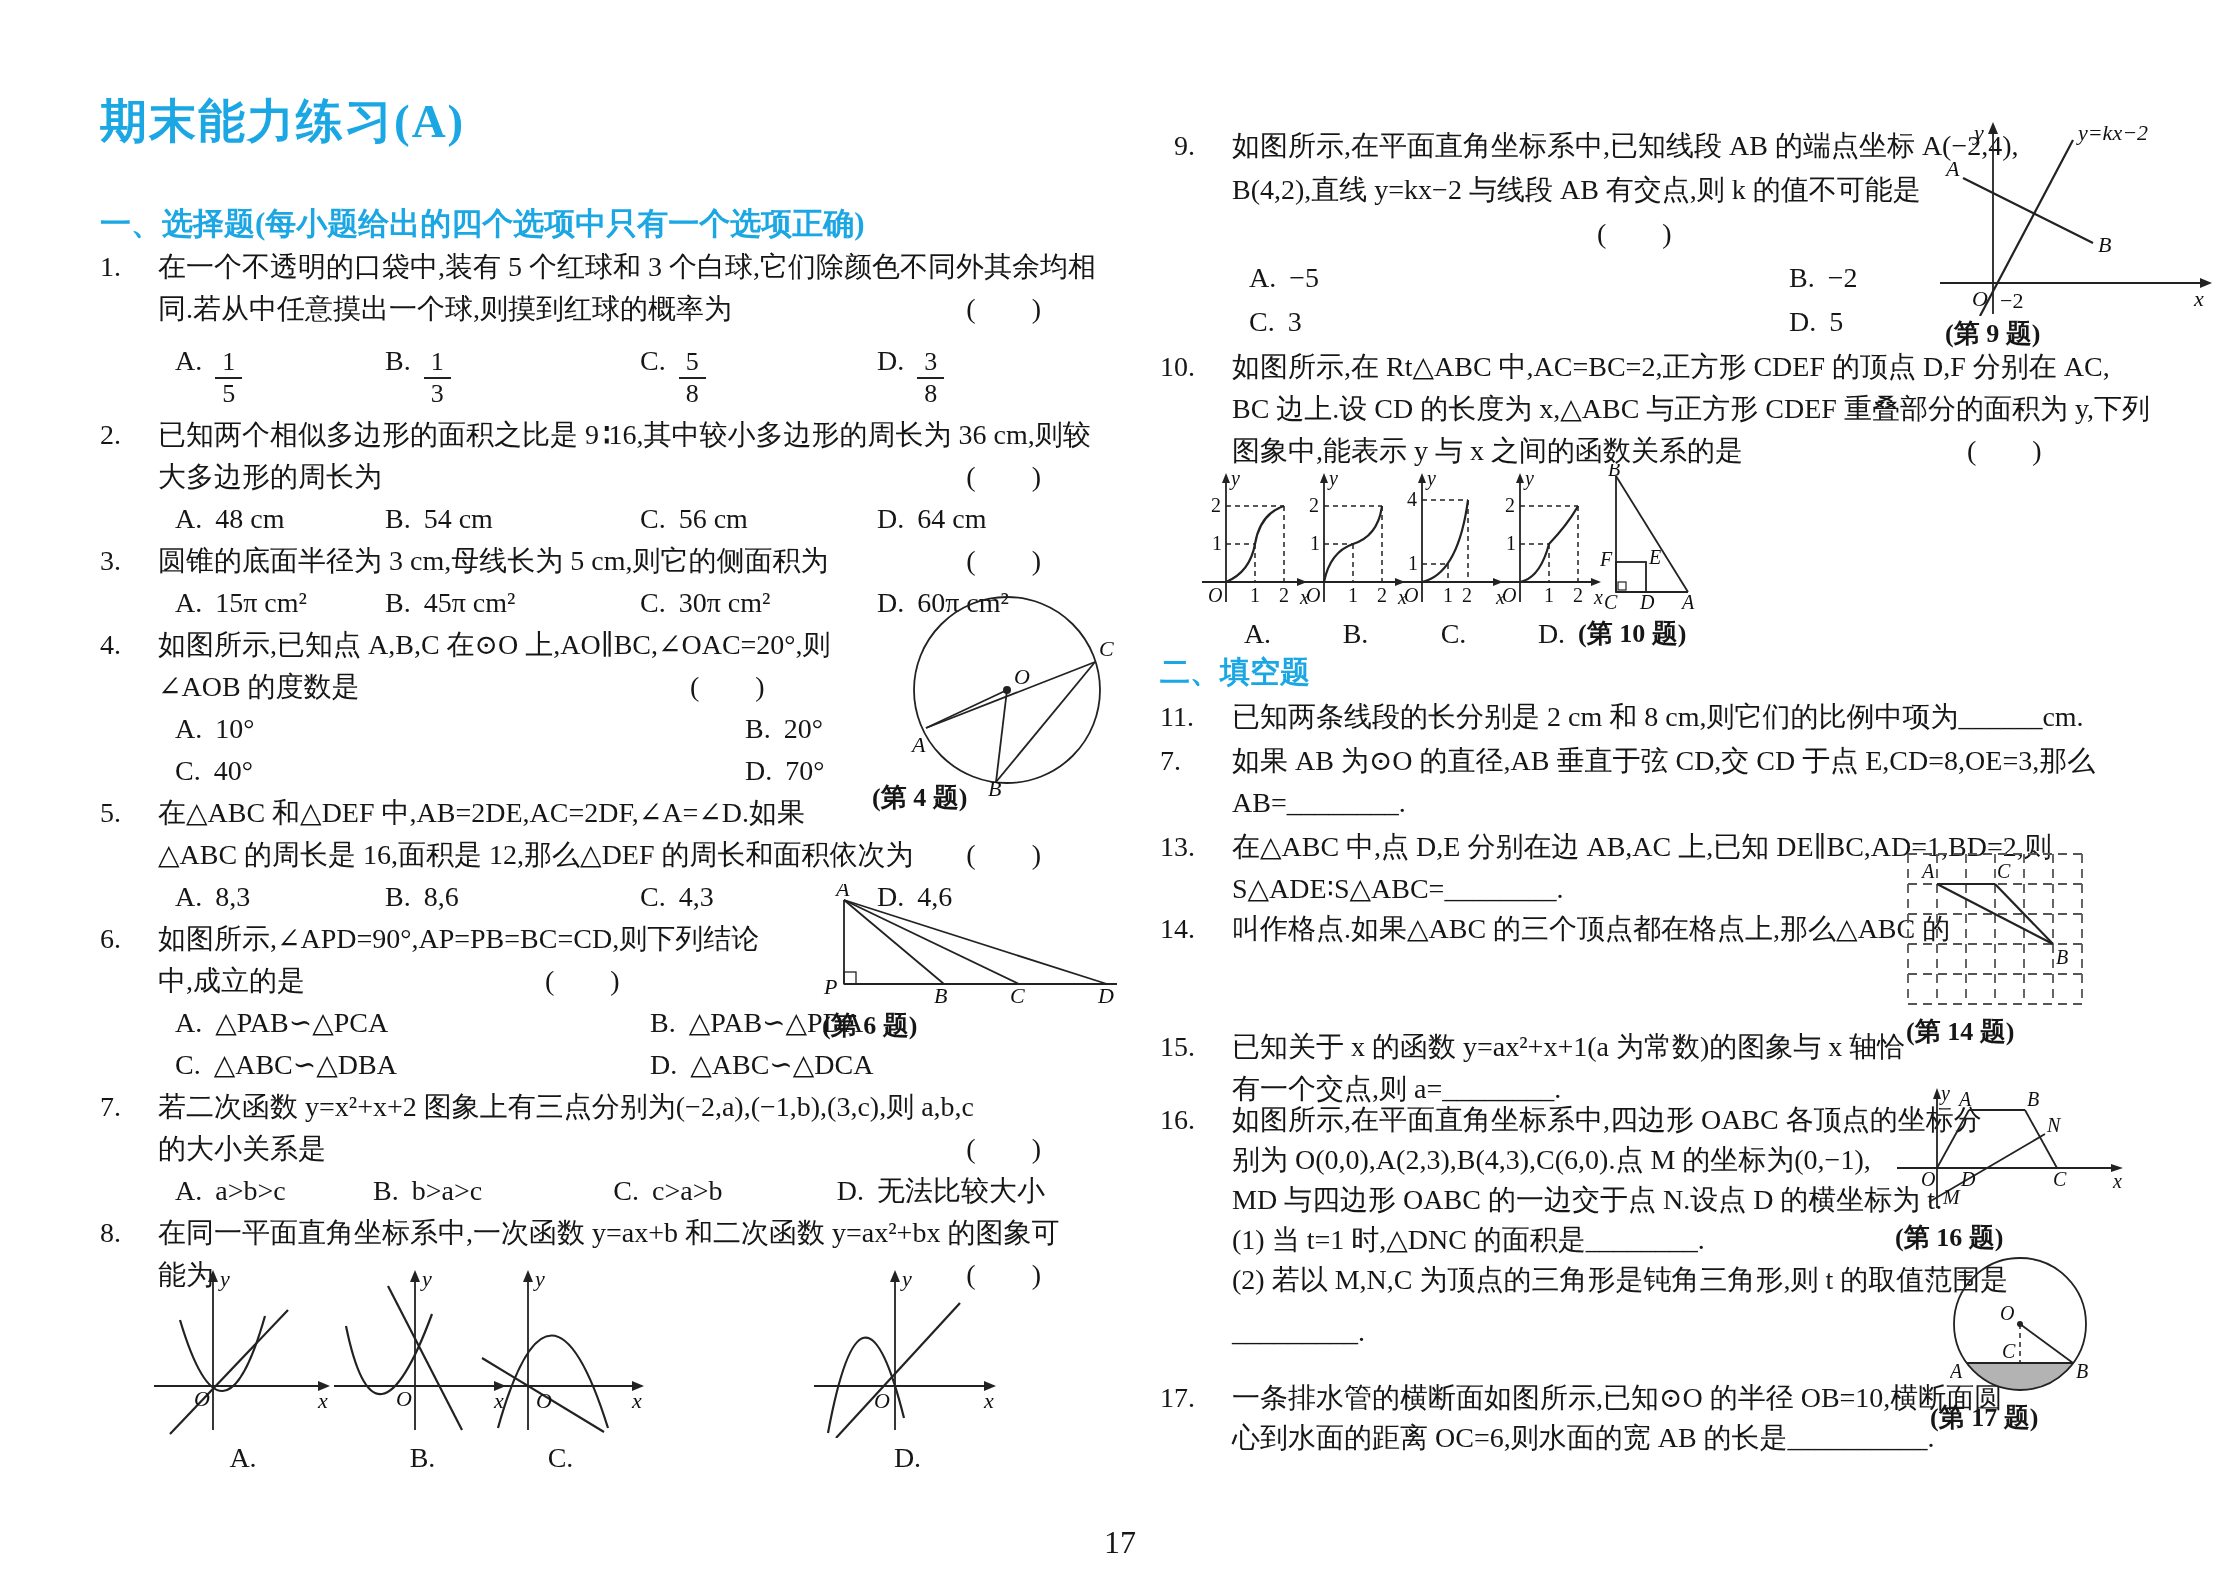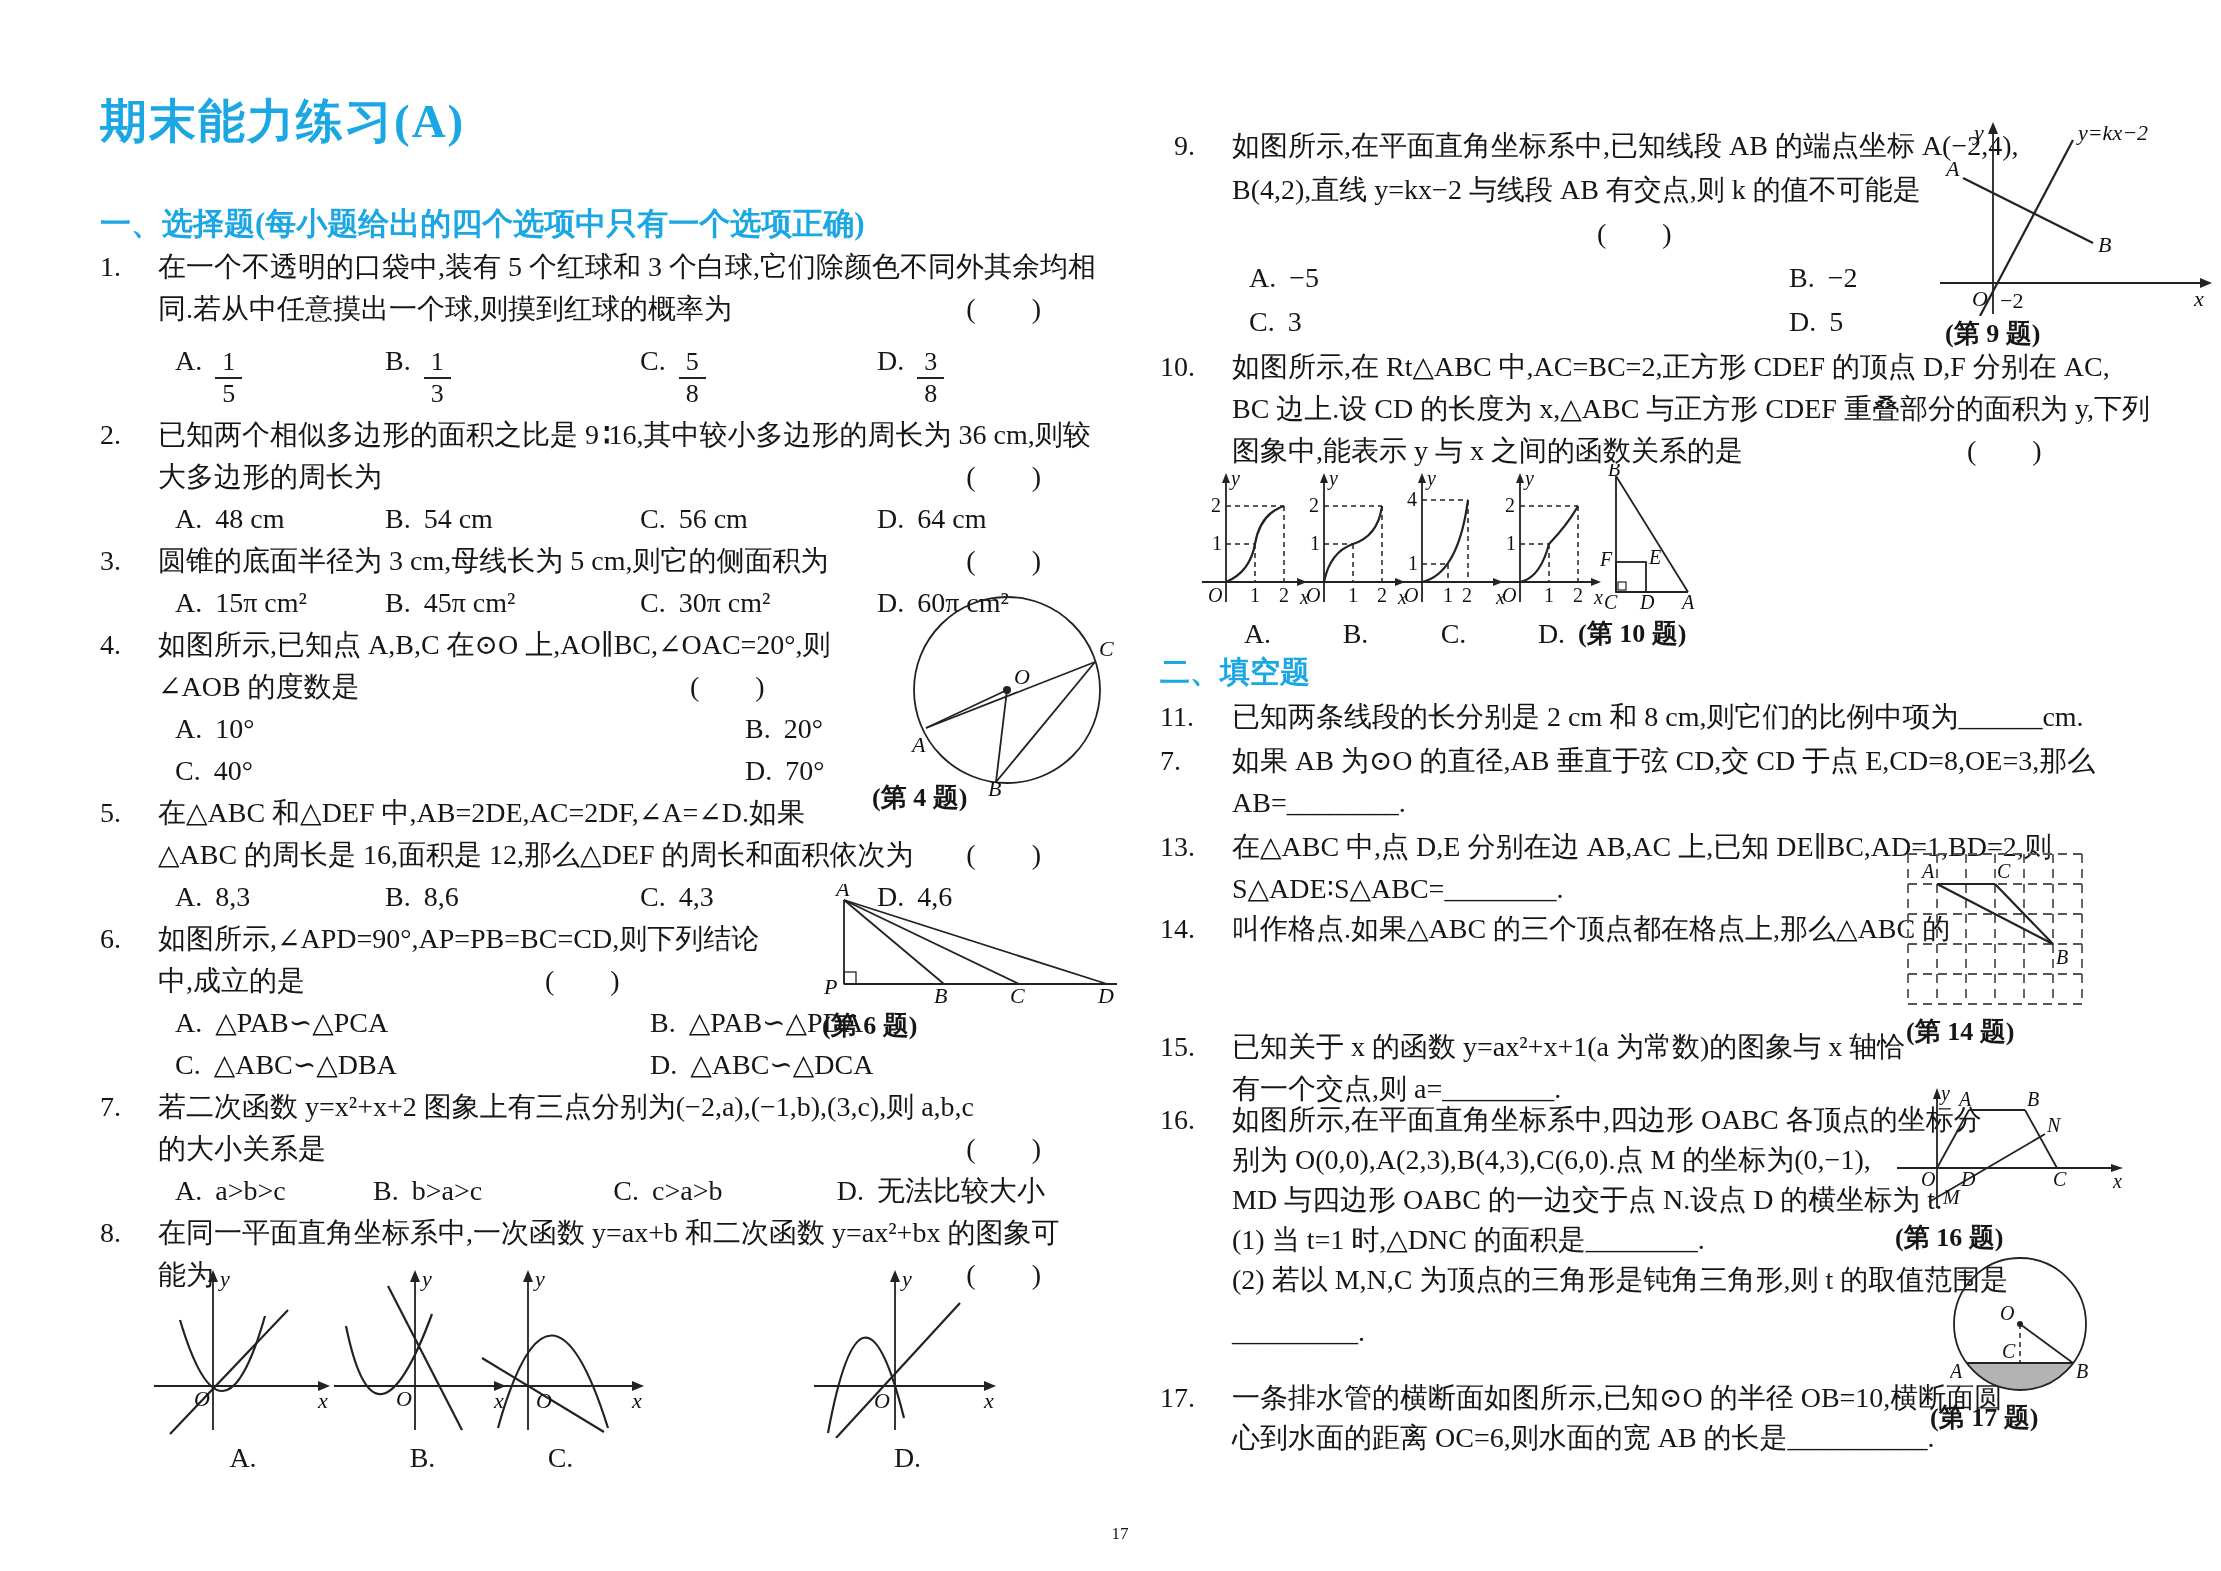--- a/index.html
+++ b/index.html
@@ -24,21 +24,21 @@
   .c1{width:210px;}.c2{width:255px;}.c3{width:237px;}.c4{flex:1;}
   .cw570{width:570px;}.cw475{width:475px;}.cw540{width:540px;}
   .fopts{min-height:88px;align-items:center;}
   .frac{display:inline-block;text-align:center;font-size:26px;line-height:1.12;vertical-align:middle;}
   .fn{display:block;padding:0 7px;}
   .fd{display:block;border-top:2px solid #222;padding:0 7px;}
   .fig{position:absolute;}
   .figcap{position:absolute;font-size:26px;font-weight:bold;text-align:left;white-space:nowrap;}
   .glabel{font-size:28px;text-align:center;margin-top:4px;}
   .gcell{position:absolute;}
-  .pageno{position:absolute;left:1080px;top:1524px;width:80px;text-align:center;font-size:17px;}
+  .pageno{position:absolute;left:1080px;top:1524px;width:80px;text-align:center;font-size:32px;}
   svg{display:block;}
   svg text{font-family:"Liberation Serif","DejaVu Serif",serif;font-style:italic;font-size:22px;fill:#111;}
   svg text.up{font-style:normal;}
   svg text.sm{font-size:20px;}
   .stroke{stroke:#222;fill:none;stroke-width:1.8;}
   .thick{stroke-width:2.2;}
   .dash{stroke:#222;fill:none;stroke-width:1.5;stroke-dasharray:5 4;}
   .grid{stroke:#555;fill:none;stroke-width:1.8;stroke-dasharray:9 6;}
   .fillb{fill:#222;stroke:none;}
 </style>

